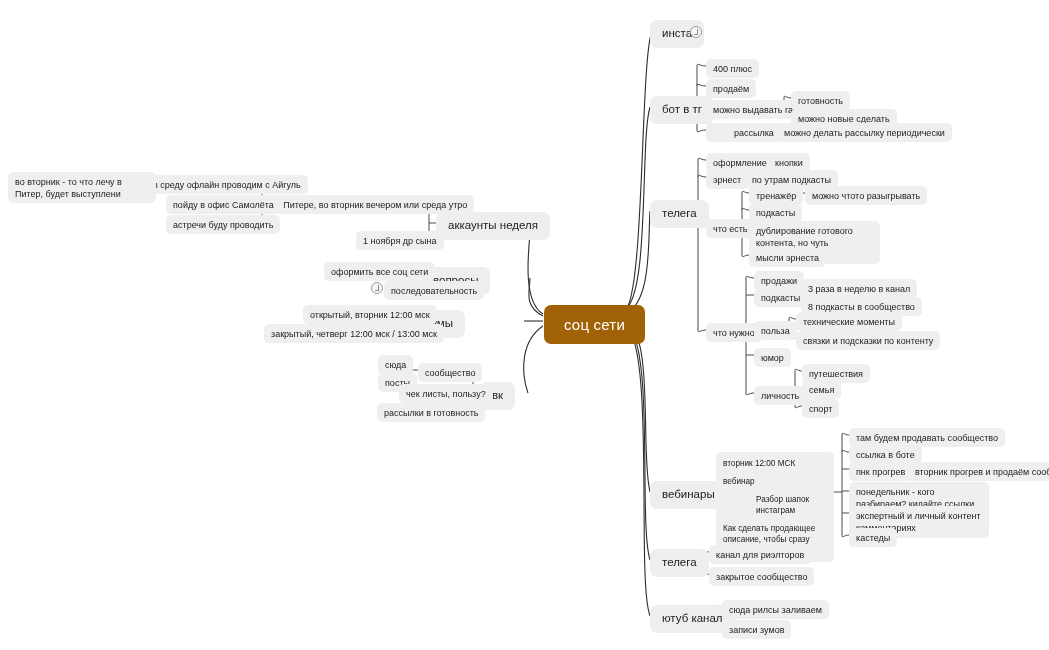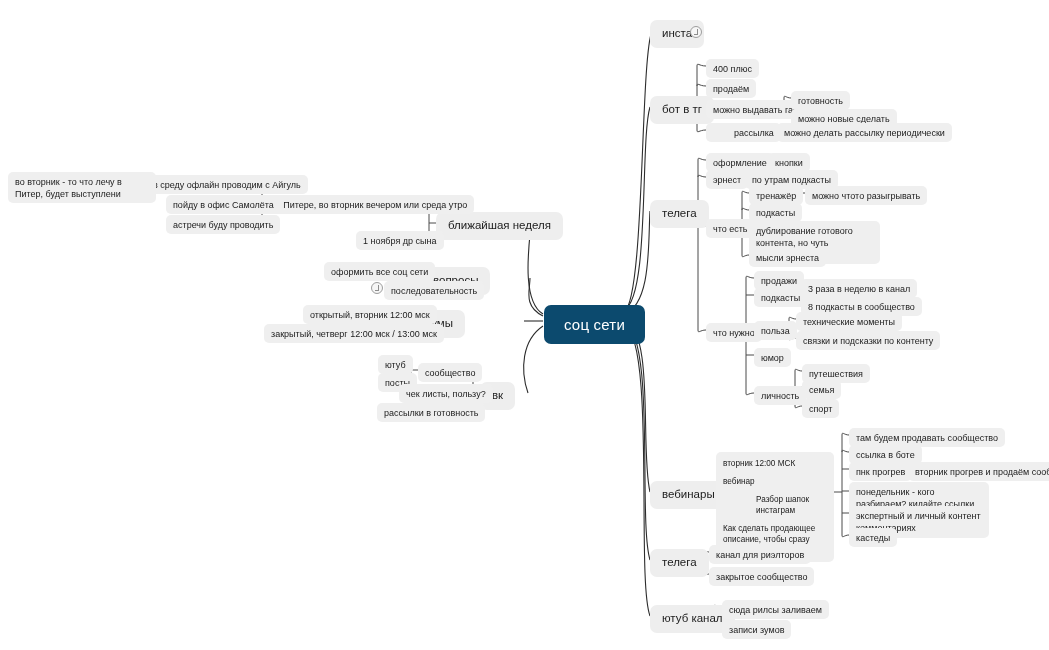--- a/index.html
+++ b/index.html
@@ -35,21 +35,21 @@
     padding:6px 12px;
     border-radius:7px;
     font-weight:400;
   }
   .node.lvl2{
     font-size:9px;
     padding:3.5px 7px;
   }
   .root{
     position:absolute;
-    background:#0c4a6e;
+    background:#a16207;
     color:#ffffff;
     font-size:15px;
     padding:11px 20px;
     border-radius:7px;
     white-space:nowrap;
     letter-spacing:.2px;
   }
   .badge-outside{
     position:absolute;
     width:10px;height:10px;
@@ -269,21 +269,21 @@
   <div class="node lvl2" style="left:709px;top:545px;">канал для риэлторов</div>
   <div class="node lvl2" style="left:709px;top:567px;">закрытое сообщество</div>
 
   <div class="node lvl1" style="left:650px;top:605px;">
     <span>ютуб канал</span>
   </div>
   <div class="node lvl2" style="left:722px;top:600px;">сюда рилсы заливаем</div>
   <div class="node lvl2" style="left:722px;top:620px;">записи зумов</div>
 
   <div class="node lvl1" style="left:436px;top:212px;">
-    <span>ближайшая неделя</span>
+    <span>аккаунты неделя</span>
   </div>
   <div class="node lvl2" style="left:269px;top:195px;">в Питере, во вторник вечером или среда утро</div>
   <div class="node lvl2" style="left:356px;top:231px;">1 ноября др сына</div>
   <div class="node lvl2" style="left:146px;top:175px;">в среду офлайн проводим с Айгуль</div>
   <div class="node lvl2 wrap" style="left:8px;top:172px;width:148px;">во вторник - то что лечу в Питер, будет выступлени</div>
   <div class="node lvl2" style="left:166px;top:195px;">пойду в офис Самолёта</div>
   <div class="node lvl2" style="left:166px;top:215px;">астречи буду проводить</div>
 
   <div class="node lvl1" style="left:421px;top:267px;">
     <span>вопросы</span>
@@ -295,18 +295,18 @@
   <div class="node lvl1" style="left:414px;top:310px;">
     <span>зумы</span>
   </div>
   <div class="node lvl2" style="left:303px;top:305px;">открытый, вторник 12:00 мск</div>
   <div class="node lvl2" style="left:264px;top:324px;">закрытый, четверг 12:00 мск / 13:00 мск</div>
 
   <div class="node lvl1" style="left:480px;top:382px;">
     <span>вк</span>
   </div>
   <div class="node lvl2" style="left:418px;top:363px;">сообщество</div>
-  <div class="node lvl2" style="left:378px;top:355px;">ютуб</div>
+  <div class="node lvl2" style="left:378px;top:355px;">сюда</div>
   <div class="node lvl2" style="left:378px;top:373px;">посты</div>
   <div class="node lvl2" style="left:399px;top:384px;">чек листы, пользу?</div>
   <div class="node lvl2" style="left:377px;top:403px;">рассылки в готовность</div>
 
 </div>
 
 </body></html>

